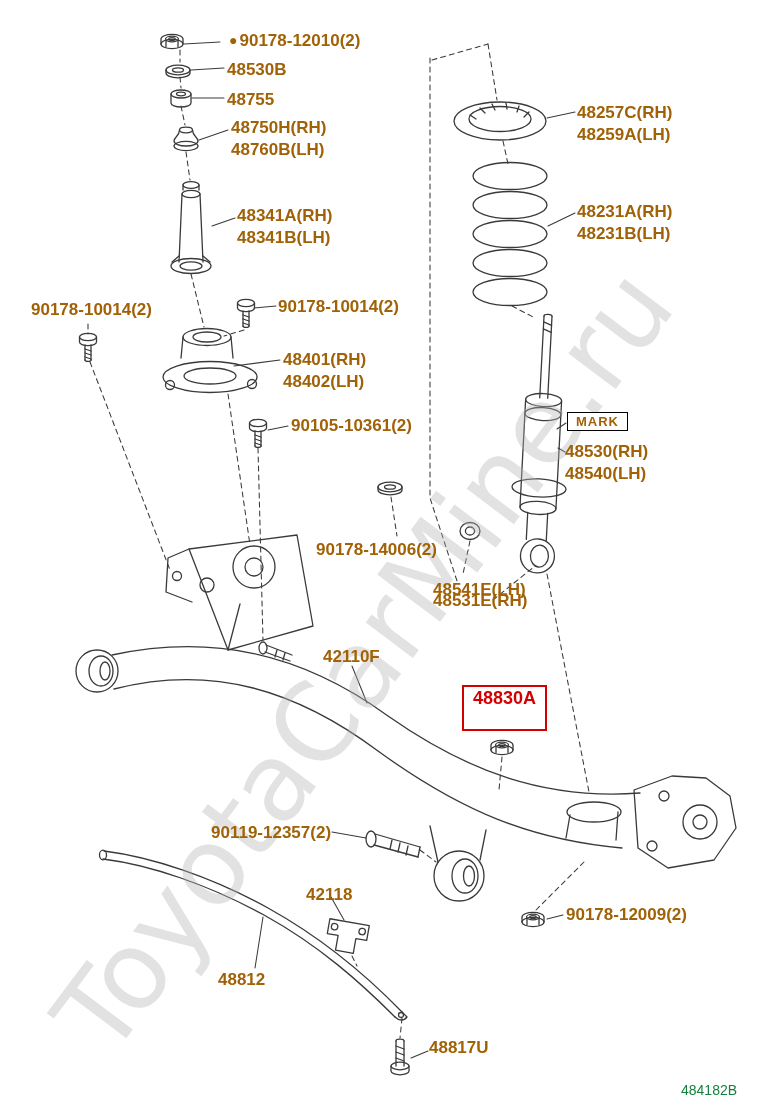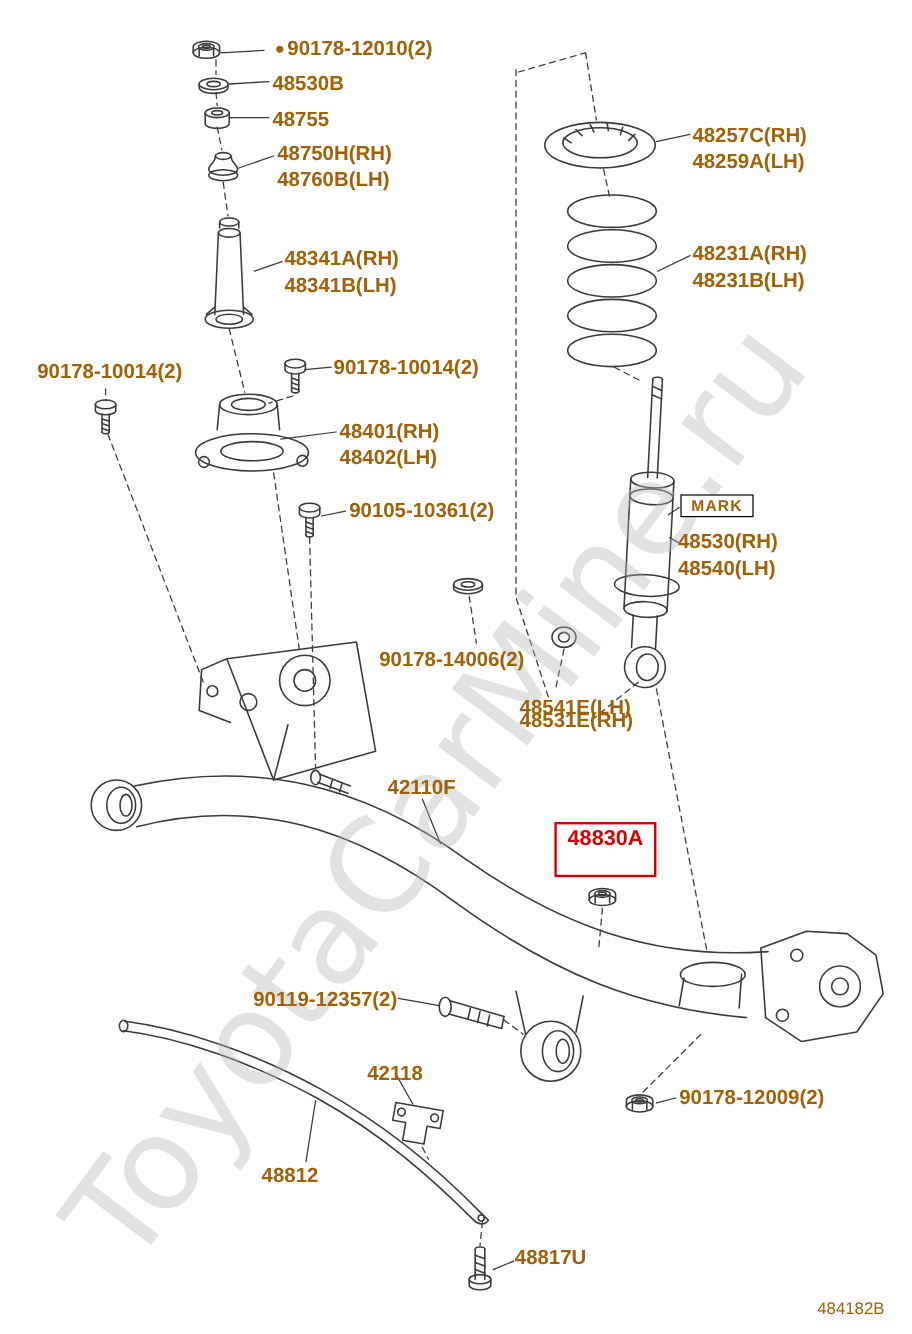--- a/index.html
+++ b/index.html
@@ -18,21 +18,21 @@
   .lbl .mk{margin-right:2px;font-size:14px;vertical-align:1px;}
   .boxed{border:1.5px solid #000;background:#fff;padding:1px 8px;
     font:700 13px "Liberation Sans",sans-serif;letter-spacing:1px;}
   .hl{border:2.5px solid #d40000;color:#d40000;background:#fff;
     padding:1px 9px 20px;font:700 18px "Liberation Sans",sans-serif;}
   .legend{position:absolute;left:592px;top:1028px;z-index:3;
     font:700 14px "Liberation Sans",sans-serif;color:#000;}
   .legend .row{margin-bottom:5px;white-space:nowrap;}
   .legend .mk{margin-right:5px;font-size:12px;}
   .doc-code{position:absolute;left:681px;top:1082px;z-index:3;
-    font:400 14px "Liberation Sans",sans-serif;color:#a16207;}
+    font:400 14px "Liberation Sans",sans-serif;color:#15803d;}
 </style>
 </head>
 <body>
 
 <div id="stage">
 
   <svg id="art" width="760" height="1112" viewBox="0 0 760 1112">
     <defs>
       <g id="nutS">
         <ellipse cx="0" cy="2" rx="11" ry="4.6"></ellipse>

